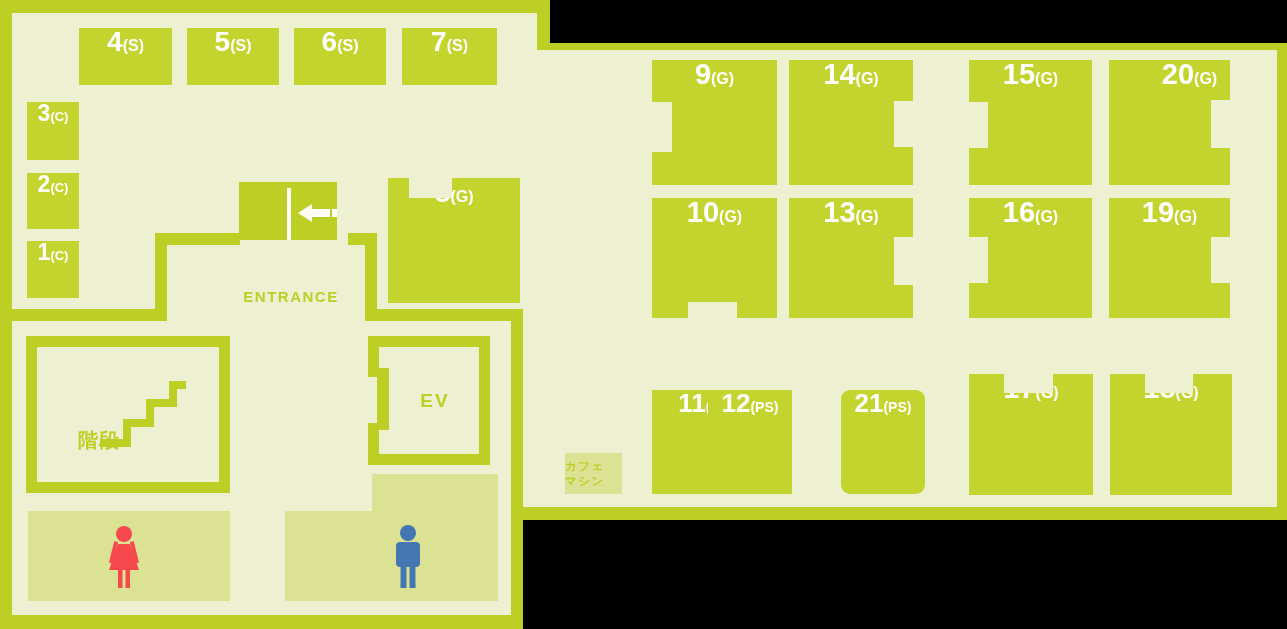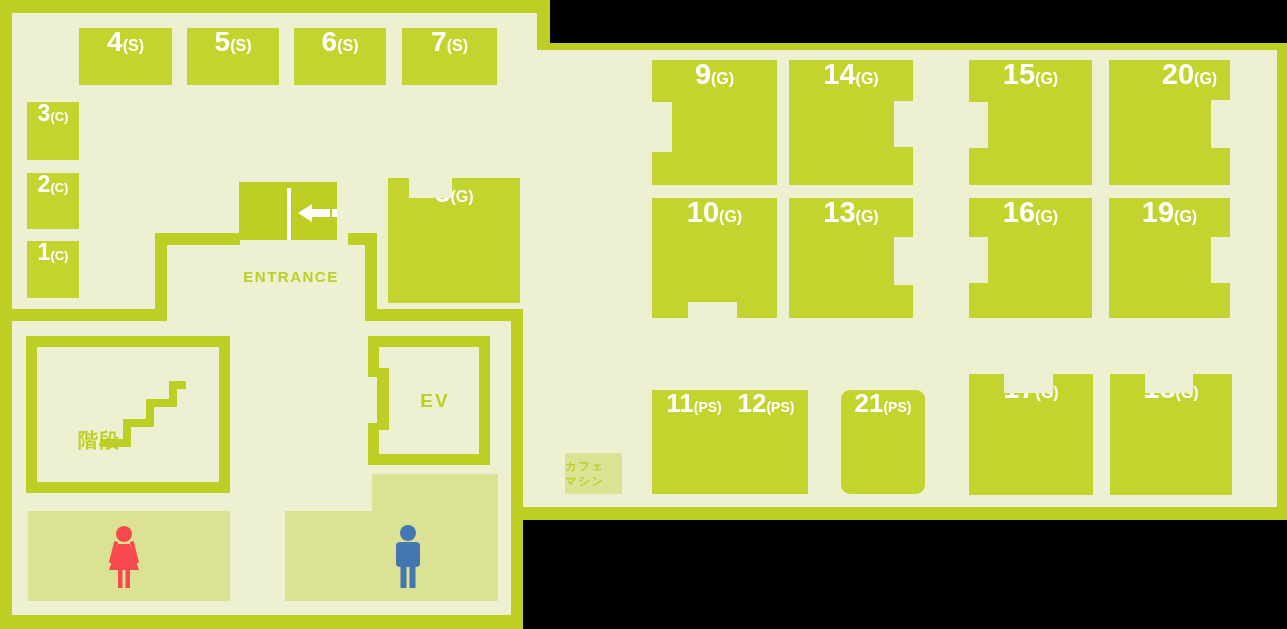--- a/index.html
+++ b/index.html
@@ -40,21 +40,21 @@
   .room.s .sfx{font-size:16px;}
   .room.c .num{font-size:23px;}
   .room.c .sfx{font-size:13px;}
   .room.ps .num{font-size:26px;}
   .room.ps .sfx{font-size:14px;}
 
   .glabel{
     position:absolute;color:var(--green);font-weight:700;
     display:flex;align-items:center;justify-content:center;text-align:center;
   }
-  #entranceLabel{left:206px;top:266px;width:170px;height:20px;font-size:15px;letter-spacing:1.5px;}
+  #entranceLabel{left:206px;top:286px;width:170px;height:20px;font-size:15px;letter-spacing:1.5px;}
   #stairsLabel{left:66px;top:382px;width:66px;height:22px;font-size:20px;letter-spacing:1px;margin-top:47px;}
   #evLabel{left:380px;top:338px;width:110px;height:125px;font-size:19px;letter-spacing:2px;}
   #cafeBox{
     position:absolute;left:565px;top:453px;width:57px;height:41px;background:var(--area);
     color:var(--green);font-weight:700;font-size:11.5px;letter-spacing:1.5px;line-height:15px;
     display:flex;flex-direction:column;align-items:flex-start;justify-content:center;text-align:center;
   }
 </style>
 </head>
 <body>
@@ -171,25 +171,25 @@
   </div>
   <div class="room g" style="left:969px;top:198px;width:123px;height:120px;clip-path:polygon(0px 0px,123px 0px,123px 120px,0px 120px,0px 85px,19px 85px,19px 39px,0px 39px);">
     <span class="num">16</span>
       <span class="sfx">(G)</span>
   </div>
   <div class="room g" style="left:1109px;top:198px;width:121px;height:120px;clip-path:polygon(0px 0px,121px 0px,121px 39px,102px 39px,102px 85px,121px 85px,121px 120px,0px 120px);">
     <span class="num">19</span>
       <span class="sfx">(G)</span>
   </div>
 
-  <div class="room ps" style="left:652px;top:390px;width:84px;height:104px;">
+  <div class="room ps" style="left:652px;top:390px;width:84px;height:104px;padding-left:12px;">
     <span class="num">11</span>
       <span class="sfx">(PS)</span>
   </div>
-  <div class="room ps" style="left:724px;top:390px;width:84px;height:104px;">
+  <div class="room ps" style="left:708px;top:390px;width:84px;height:104px;">
     <span class="num">12</span>
       <span class="sfx">(PS)</span>
   </div>
   <div class="room ps" style="left:841px;top:390px;width:84px;height:104px;border-radius:9px;">
     <span class="num">21</span>
       <span class="sfx">(PS)</span>
   </div>
   <div class="room g" style="left:969px;top:374px;width:124px;height:121px;clip-path:polygon(0px 0px,35px 0px,35px 19px,84px 19px,84px 0px,124px 0px,124px 121px,0px 121px);">
     <span class="num">17</span>
       <span class="sfx">(G)</span>

